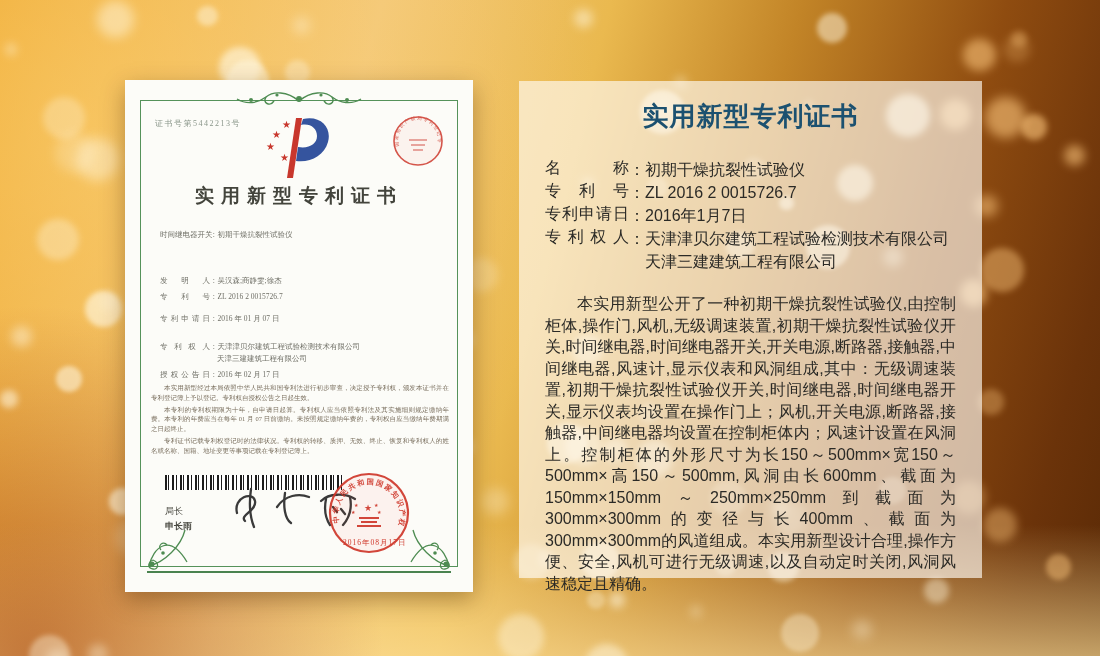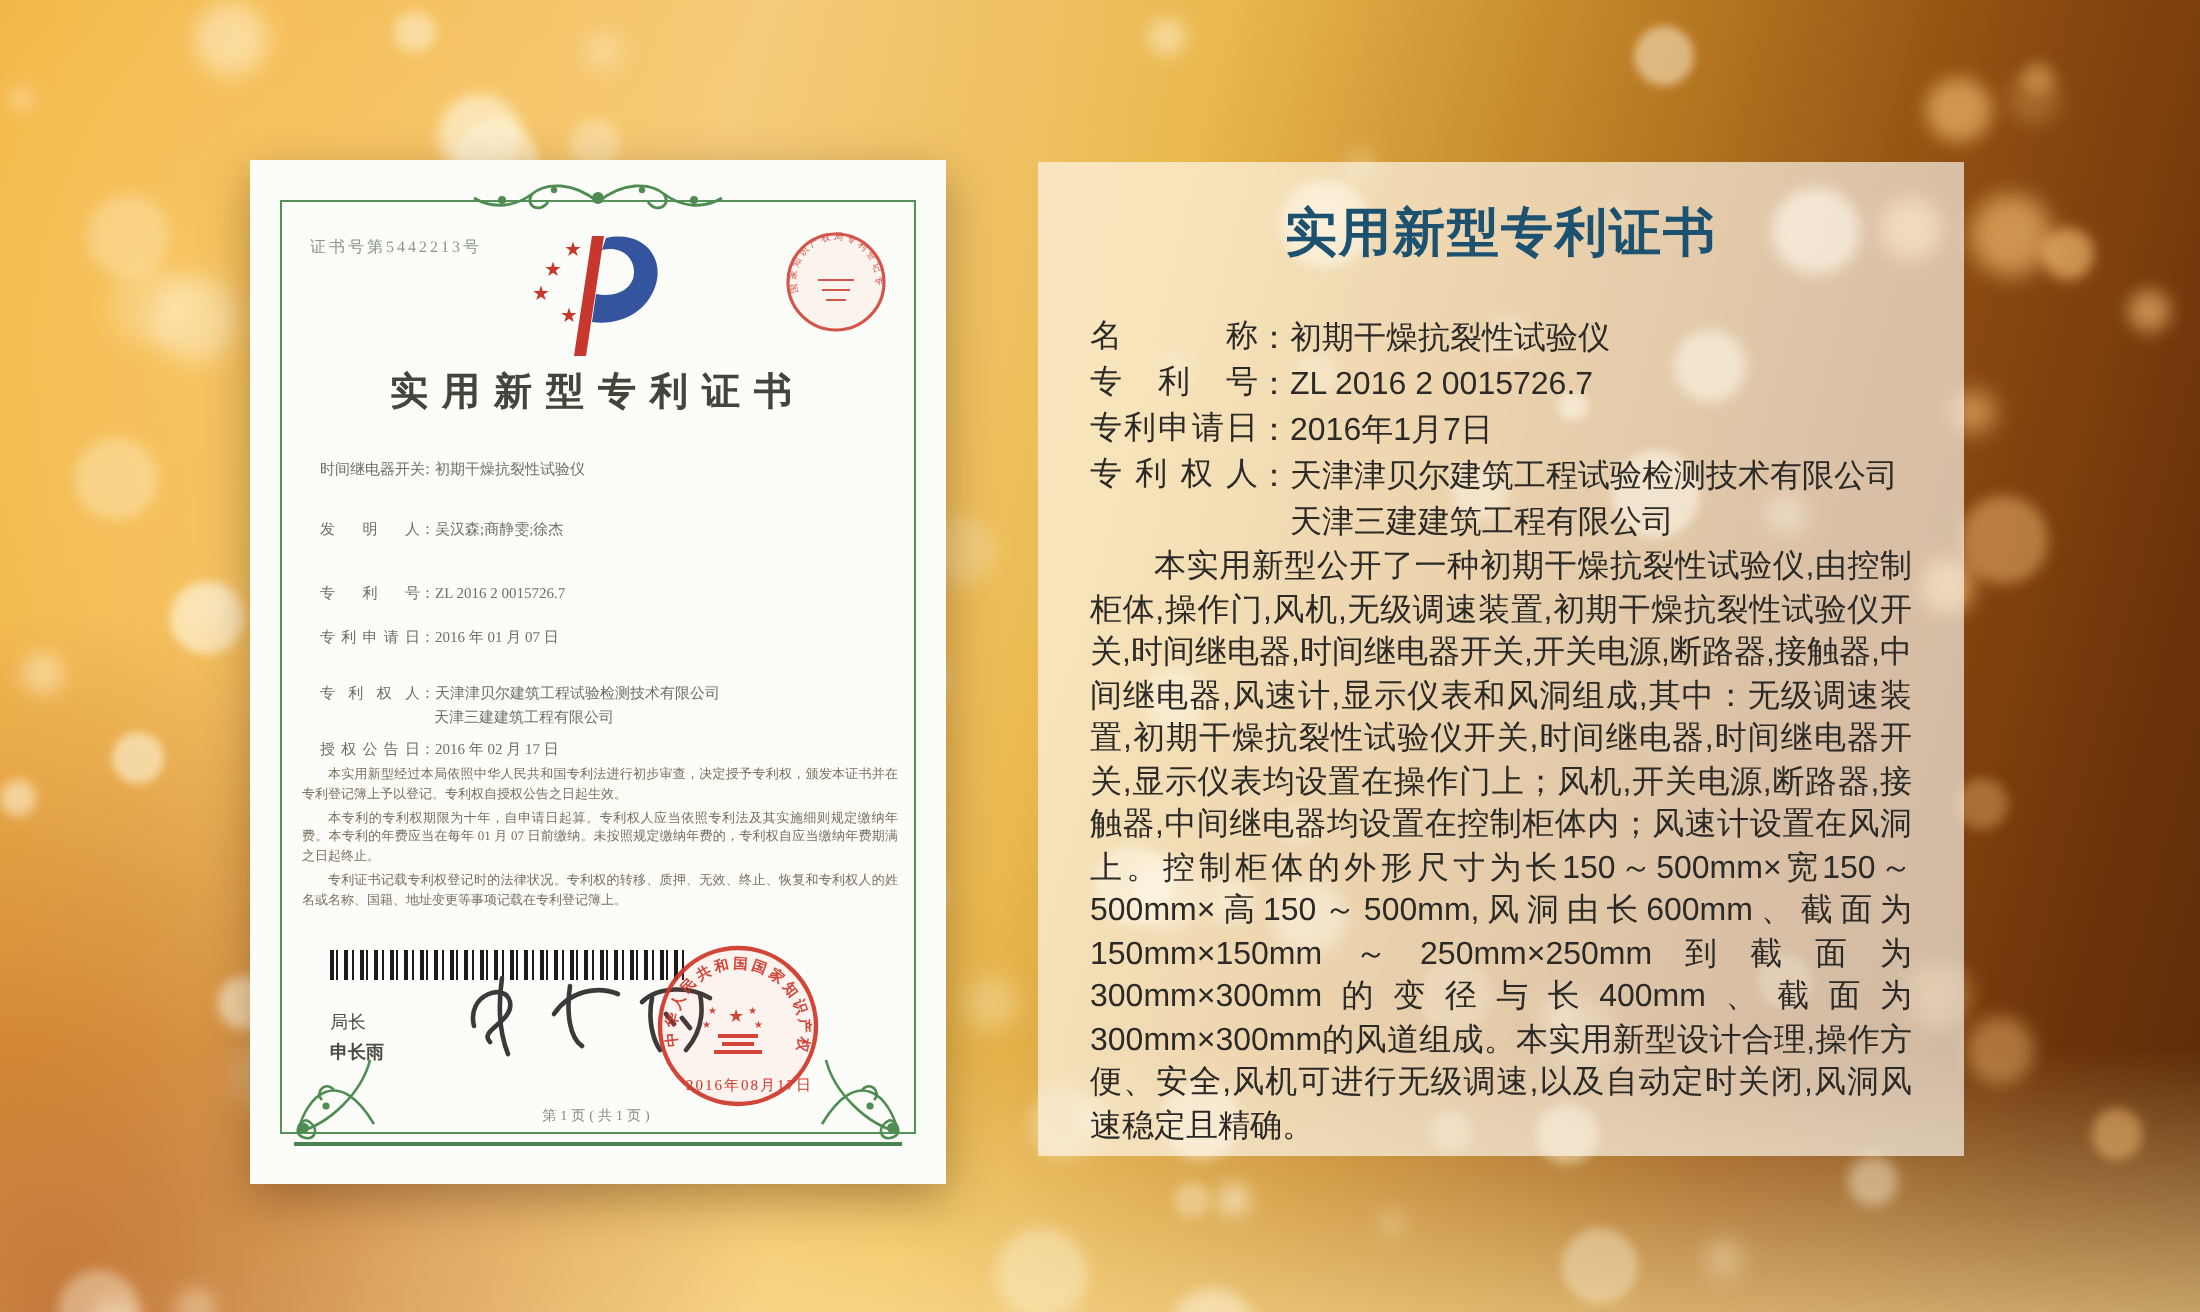--- a/index.html
+++ b/index.html
@@ -44,21 +44,21 @@
 
   
   .panel{position:absolute;left:519px;top:81px;width:463px;height:497px;
          background:rgba(255,250,243,0.66);padding:16px 26px;box-sizing:border-box;color:#2b2a26;}
   .panel h1{margin:2px 0 24px 0;text-align:center;font-size:26px;letter-spacing:1px;color:#1c5170;font-weight:bold;}
   .prow{height:23px;line-height:23px;font-size:16px;white-space:nowrap;}
   .plabel{display:inline-block;width:84px;text-align:justify;text-align-last:justify;vertical-align:top;font-family:Liberation Mono, monospace;}
   .pcolon{display:inline-block;width:16px;}
   .prow-cont{height:23px;line-height:23px;font-size:16px;padding-left:100px;}
   .abs-row{margin-top:12px;}
-  .abstract{margin:0 0 0 0;font-size:16px;line-height:21.5px;text-align:justify;text-indent:2em;}
+  .abstract{margin:20px 0 0 0;font-size:16px;line-height:21.5px;text-align:justify;text-indent:2em;}
 </style>
 </head>
 <body>
 
 <div class="stage">
   <div class="bg">
       <div class="dot" style="left: 0.17308px; top: 390.469px; width: 17.5409px; height: 17.5409px; filter: blur(2.96512px); opacity: 0.56906; background: rgb(255, 246, 221);"></div>
       <div class="dot" style="left: 360.611px; top: 396.769px; width: 38.2981px; height: 38.2981px; filter: blur(5.36137px); opacity: 0.312064; background: rgb(255, 246, 221);"></div>
       <div class="dot" style="left: 689.518px; top: 605.311px; width: 12.7219px; height: 12.7219px; filter: blur(4.66787px); opacity: 0.284544; background: rgb(255, 246, 221);"></div>
       <div class="dot" style="left: 640.187px; top: 89.5029px; width: 44.7613px; height: 44.7613px; filter: blur(2.33393px); opacity: 0.564826; background: rgb(255, 246, 221);"></div>
@@ -192,21 +192,21 @@
       <g stroke="#d4554a" stroke-width="1.1" fill="none">
         <path d="M18 26 h18 M20 31 h14 M22 36 h10"></path>
       </g>
     </svg>
 
     <div class="cert-title">实用新型专利证书</div>
 
     <div class="cfield" style="top:150px">
       <span class="clabel">时间继电器开关</span><span>：</span><span>初期干燥抗裂性试验仪</span>
     </div>
-    <div class="cfield" style="top:180px">
+    <div class="cfield" style="top:196px">
       <span class="clabel">发明人</span><span>：</span><span>吴汉森;商静雯;徐杰</span>
     </div>
     <div class="cfield" style="top:212px">
       <span class="clabel">专利号</span><span>：</span><span>ZL 2016 2 0015726.7</span>
     </div>
     <div class="cfield" style="top:234px">
       <span class="clabel">专利申请日</span><span>：</span><span>2016 年 01 月 07 日</span>
     </div>
     <div class="cfield" style="top:262px">
       <span class="clabel">专利权人</span><span>：</span><span>天津津贝尔建筑工程试验检测技术有限公司</span>
@@ -254,21 +254,20 @@
           <text x="47" y="36" font-size="5">★</text>
         <text x="24" y="43" font-size="5">★</text>
           <text x="50" y="43" font-size="5">★</text>
         <rect x="32" y="46" width="20" height="2"></rect>
           <rect x="34" y="50" width="16" height="2"></rect>
           <rect x="30" y="54" width="24" height="2"></rect>
       </g>
     </svg>
     <div class="seal-date">2016年08月17日</div>
 
-    <div class="page-num">第1页(共1页)</div>
 
     <svg class="flourish bl" viewBox="0 0 46 46">
       <g stroke="#4e8c52" fill="none" stroke-width="1.3">
         <path d="M4 42 C8 24 24 8 42 38 M4 42 C20 38 36 22 40 6"></path>
         <path d="M8 36 c-5 2 -6 8 0 9 c5 1 7 -6 0 -9 M16 26 c-4 -4 2 -10 6 -5"></path>
       </g>
       <circle cx="7" cy="40" r="2.5" fill="#4e8c52"></circle>
         <circle cx="18" cy="29" r="1.8" fill="#4e8c52"></circle>
     </svg>
     <svg class="flourish br" viewBox="0 0 46 46">

